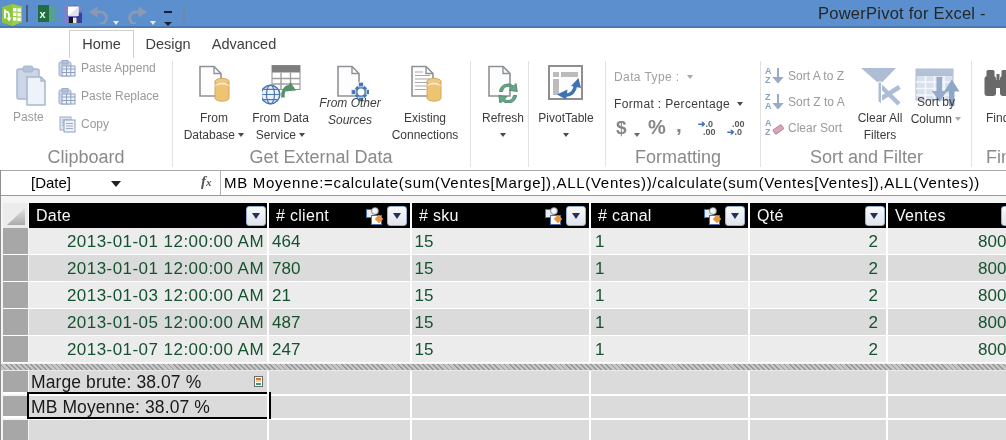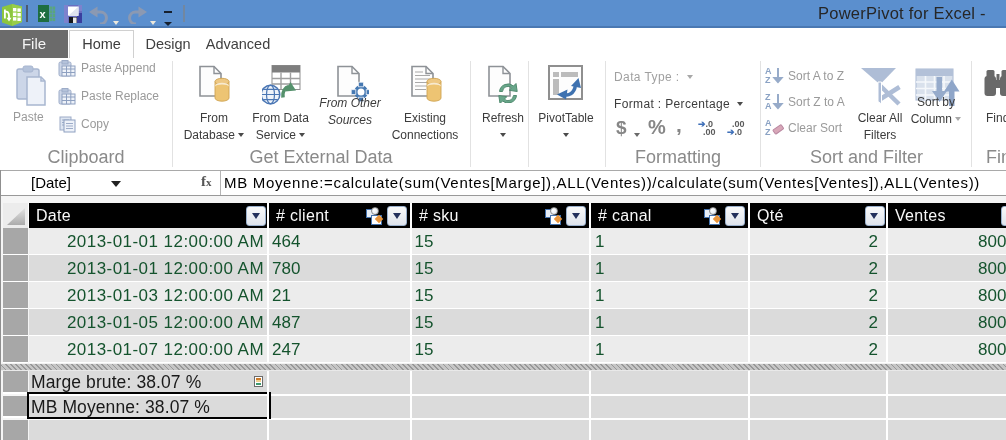--- a/index.html
+++ b/index.html
@@ -111,24 +111,23 @@
     </svg>
   </div>
   <div class="a" style="left:150px;top:13px;"><i class="dar" style="border-top-color:#ece8dc;border-left-width:3px;border-right-width:3px;"></i></div>
   <div class="a" style="left:164px;top:11px;width:8px;height:1.6px;background:#16202e;"></div>
   <div class="a" style="left:164px;top:14px;"><i class="dar" style="border-top-color:#16202e;border-left-width:4px;border-right-width:4px;border-top-width:4.5px;"></i></div>
   <div class="a tsep" style="left:183px;width:2px;background:#7287a0;"></div>
 </div>
 <div class="a" id="title-text">PowerPivot for Excel -</div>
 
 <div class="a" id="tabrow">
-  <div class="a" id="filetab">File</div>
   <div class="a" id="hometab">Home</div>
   <div class="a tab" style="left:143px;width:50px;">Design</div>
-  <div class="a tab" style="left:204px;width:68px;text-align:center;">Advanced</div>
+  <div class="a tab" style="left:210px;width:68px;text-align:center;">Advanced</div>
 </div>
 
 <div class="a" id="ribbon">
   <div class="a gsep" style="left:172px;"></div>
   <div class="a gsep" style="left:470px;"></div>
   <div class="a gsep" style="left:528px;"></div>
   <div class="a gsep" style="left:605px;"></div>
   <div class="a gsep" style="left:760px;"></div>
   <div class="a gsep" style="left:971px;"></div>
 
@@ -315,21 +314,21 @@
       <rect x="12.5" y="5" width="3" height="8" fill="#696969"></rect>
     </svg>
   </div>
   <div class="a blabel" style="left:986px;top:52px;width:40px;text-align:left;">Find</div>
   <div class="a glabel" style="left:986px;top:89px;width:40px;text-align:left;">Find</div>
 </div>
 
 <div class="a" id="fbar">
   <div class="a" style="left:31px;top:3px;font-size:15px;color:#000;">[Date]</div>
   <div class="a" style="left:111px;top:10px;width:0;height:0;border-left:5px solid transparent;border-right:5px solid transparent;border-top:6px solid #222;"></div>
-  <div class="a" style="left:201px;top:2px;font-family:'Liberation Serif',serif;font-size:15px;color:#555;font-weight:bold;">f<span style="font-size:11px;">x</span></div>
+  <div class="a" style="left:201px;top:2px;font-family:'Liberation Serif',serif;font-style:italic;font-size:15px;color:#555;font-weight:bold;">f<span style="font-size:11px;">x</span></div>
   <div class="vsep"></div>
   <div class="a" id="formula" style="left:224px;top:3px;font-size:15px;color:#000;white-space:nowrap;letter-spacing:0.68px;">MB Moyenne:=calculate(sum(Ventes[Marge]),ALL(Ventes))/calculate(sum(Ventes[Ventes]),ALL(Ventes))</div>
 </div>
 
 <div class="a" id="grid">
 
   <div class="a" style="left:28px;top:7px;width:978px;height:25px;background:#fff;"></div>
   <div class="a" style="left:3px;top:7px;width:25px;height:25px;background:#ececec;">
     <svg width="25" height="25">
         <defs>

